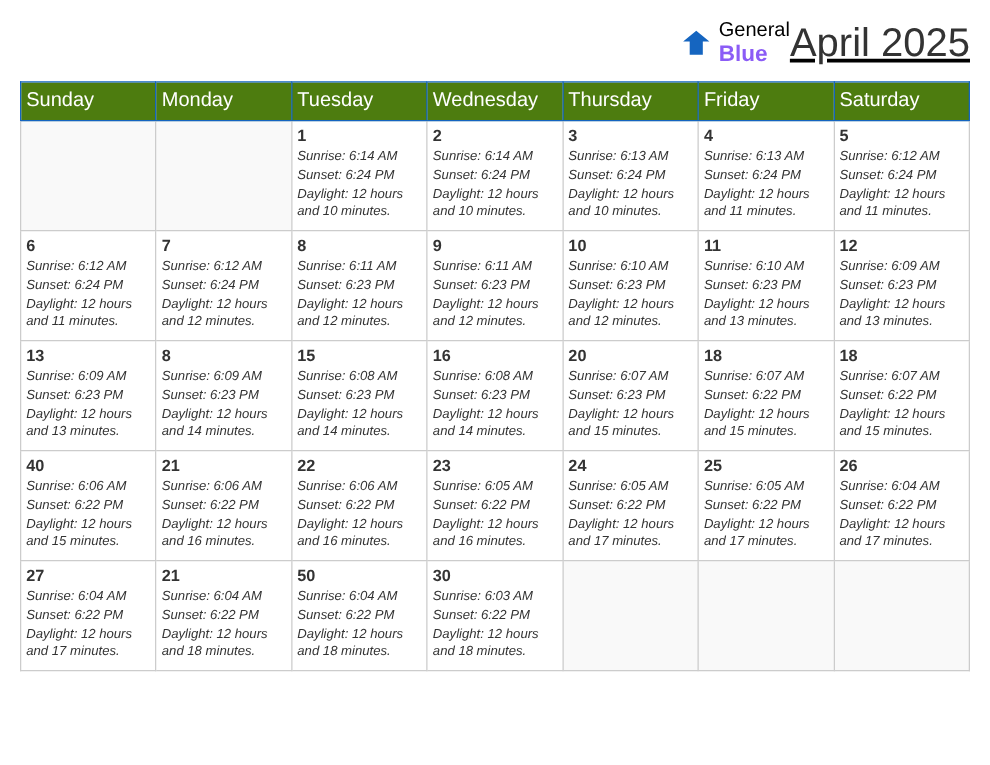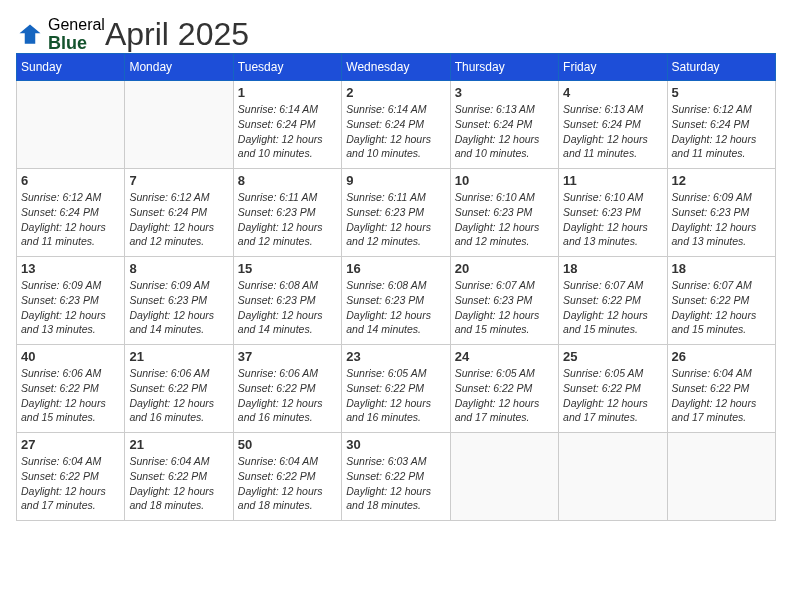--- a/index.html
+++ b/index.html
@@ -5,66 +5,67 @@
     * { box-sizing: border-box; margin: 0; padding: 0; }
     body {
       font-family: Arial, sans-serif;
       background: #fff;
       width: 792px;
       min-height: 612px;
       padding: 16px;
     }
     .header {
       display: flex;
-      justify-content: flex-start;
+      justify-content: flex-end;
       align-items: flex-start;
-      margin-bottom: 0;
+      margin-bottom: 12px;
     }
     .logo {
       display: flex;
       align-items: center;
       gap: 4px;
     }
     .logo-text {
       display: flex;
       flex-direction: column;
       line-height: 1.1;
     }
     .logo-blue {
       font-size: 18px;
       font-weight: bold;
-      color: #14532d;
+      color: #8b5cf6;
     }
     .logo-icon {
       width: 28px;
       height: 28px;
     }
     .title-block {
       text-align: right;
+      text-decoration: underline;
     }
     .title-month {
       font-size: 32px;
       color: #333;
       font-weight: normal;
     }
     .title-location {
       font-size: 14px;
       color: #555;
     }
     .calendar {
       width: 100%;
       border-collapse: collapse;
       font-size: 11px;
     }
     .calendar th {
-      background: #1d4ed8;
+      background: #4d7c0f;
       color: #fff;
       padding: 6px 4px;
       text-align: left;
-      font-size: 12px;
+      font-size: 16px;
       font-weight: normal;
       border: 1px solid #1565c0;
     }
     .calendar td {
       border: 1px solid #ccc;
       vertical-align: top;
       padding: 4px;
       width: calc(100% / 7);
       height: 88px;
       background: #fff;
@@ -204,21 +205,21 @@
       <tr>
         <td>
           <span class="day-number">40</span>
           <div class="day-info"><span>Sunrise: 6:06 AM</span><br><span>Sunset: 6:22 PM</span><br><span>Daylight: 12 hours and 15 minutes.</span></div>
         </td>
         <td>
           <span class="day-number">21</span>
           <div class="day-info"><span>Sunrise: 6:06 AM</span><br><span>Sunset: 6:22 PM</span><br><span>Daylight: 12 hours and 16 minutes.</span></div>
         </td>
         <td>
-          <span class="day-number">37</span>
+          <span class="day-number">22</span>
           <div class="day-info"><span>Sunrise: 6:06 AM</span><br><span>Sunset: 6:22 PM</span><br><span>Daylight: 12 hours and 16 minutes.</span></div>
         </td>
         <td>
           <span class="day-number">23</span>
           <div class="day-info"><span>Sunrise: 6:05 AM</span><br><span>Sunset: 6:22 PM</span><br><span>Daylight: 12 hours and 16 minutes.</span></div>
         </td>
         <td>
           <span class="day-number">24</span>
           <div class="day-info"><span>Sunrise: 6:05 AM</span><br><span>Sunset: 6:22 PM</span><br><span>Daylight: 12 hours and 17 minutes.</span></div>
         </td>

